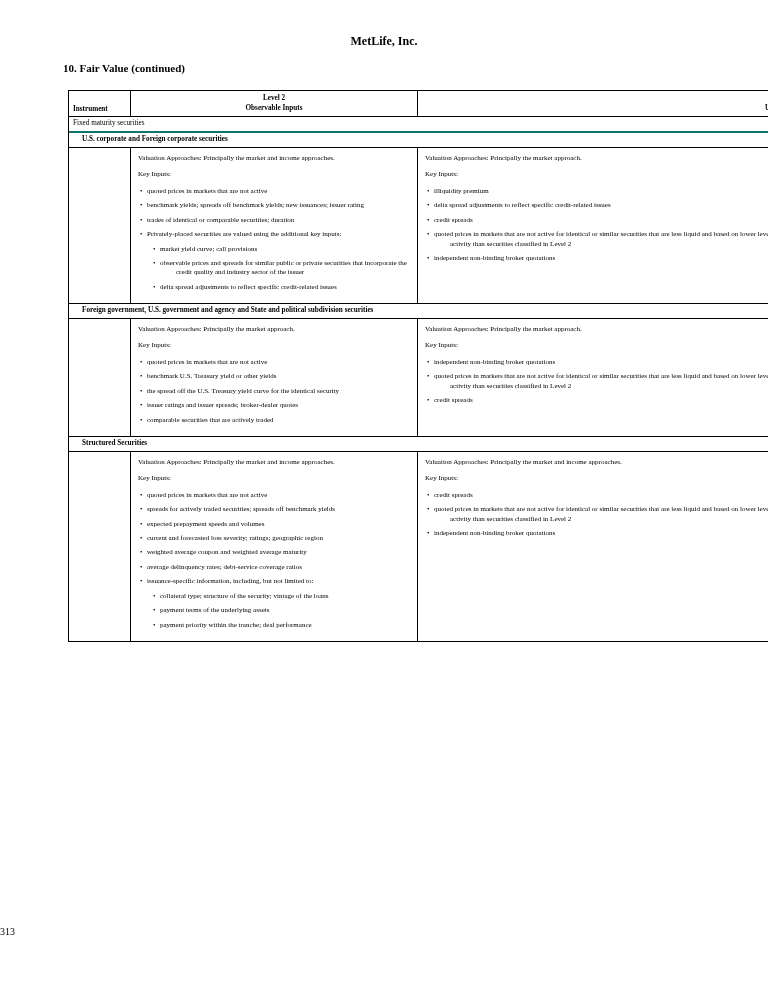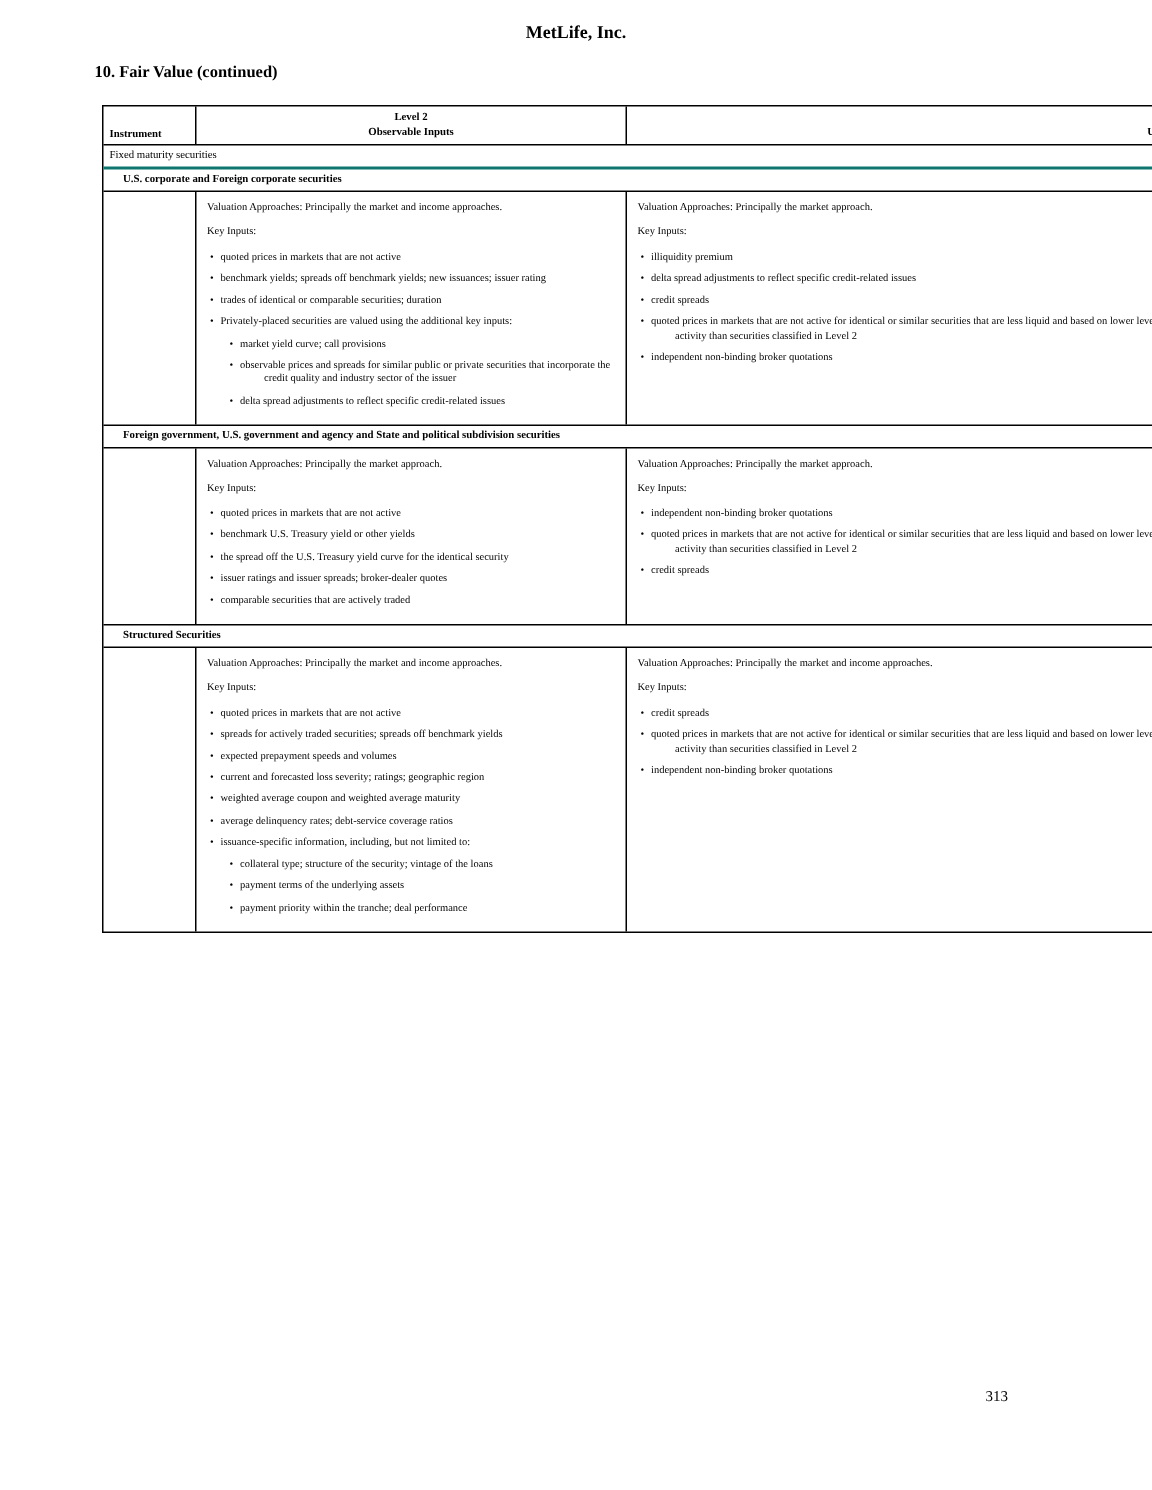--- a/index.html
+++ b/index.html
@@ -3,21 +3,21 @@
 <meta charset="utf-8">
 <style>
   * { box-sizing: border-box; }
   html, body { margin: 0; padding: 0; }
   body {
     width: 768px; height: 993px;
     background: #ffffff; color: #000000;
     font-family: "Liberation Serif", serif;
     position: relative;
   }
-  .doc-title { text-align: center; font-weight: bold; font-size: 12px; padding-top: 14px; }
+  .doc-title { text-align: center; font-weight: bold; font-size: 12px; padding-top: 34px; }
   .doc-subtitle { text-align: center; font-weight: bold; font-size: 11.5px; margin-top: 10px; }
   .section-heading { font-weight: bold; font-size: 11px; margin: 13px 0 0 63px; }
 
   .fv-table {
     width: 764px; margin: 16px 0 0 68px;
     border: 1px solid #000;
     font-size: 7px; line-height: 1.35;
   }
   .thead { display: grid; grid-template-columns: 62px 287px 1fr; border-bottom: 1px solid #000; }
   .th {
@@ -36,21 +36,21 @@
 
   .cell { border-right: 1px solid #000; padding: 5px 7px 6px; }
   .content-row .cell:last-child { border-right: none; }
 
   .para { margin: 1px 0 7px; }
   .bullet { display: flex; margin: 0 0 5px; }
   .marker { flex: 0 0 9px; padding-left: 2px; }
   .b-text { flex: 1; padding-left: 16px; text-indent: -16px; }
   .bullets.sub { padding-left: 13px; }
 
-  .page-number { position: absolute; left: 0; width: 672px; top: 926px; text-align: right; font-size: 10px; }
+  .page-number { position: absolute; left: 0; width: 672px; top: 926px; text-align: left; font-size: 10px; }
 </style>
 </head>
 <body>
 
 <div class="page">
   <div class="doc-title">MetLife, Inc.</div>
   <div class="section-heading">10. Fair Value (continued)</div>
 
   <div class="fv-table">
     <div class="thead">

